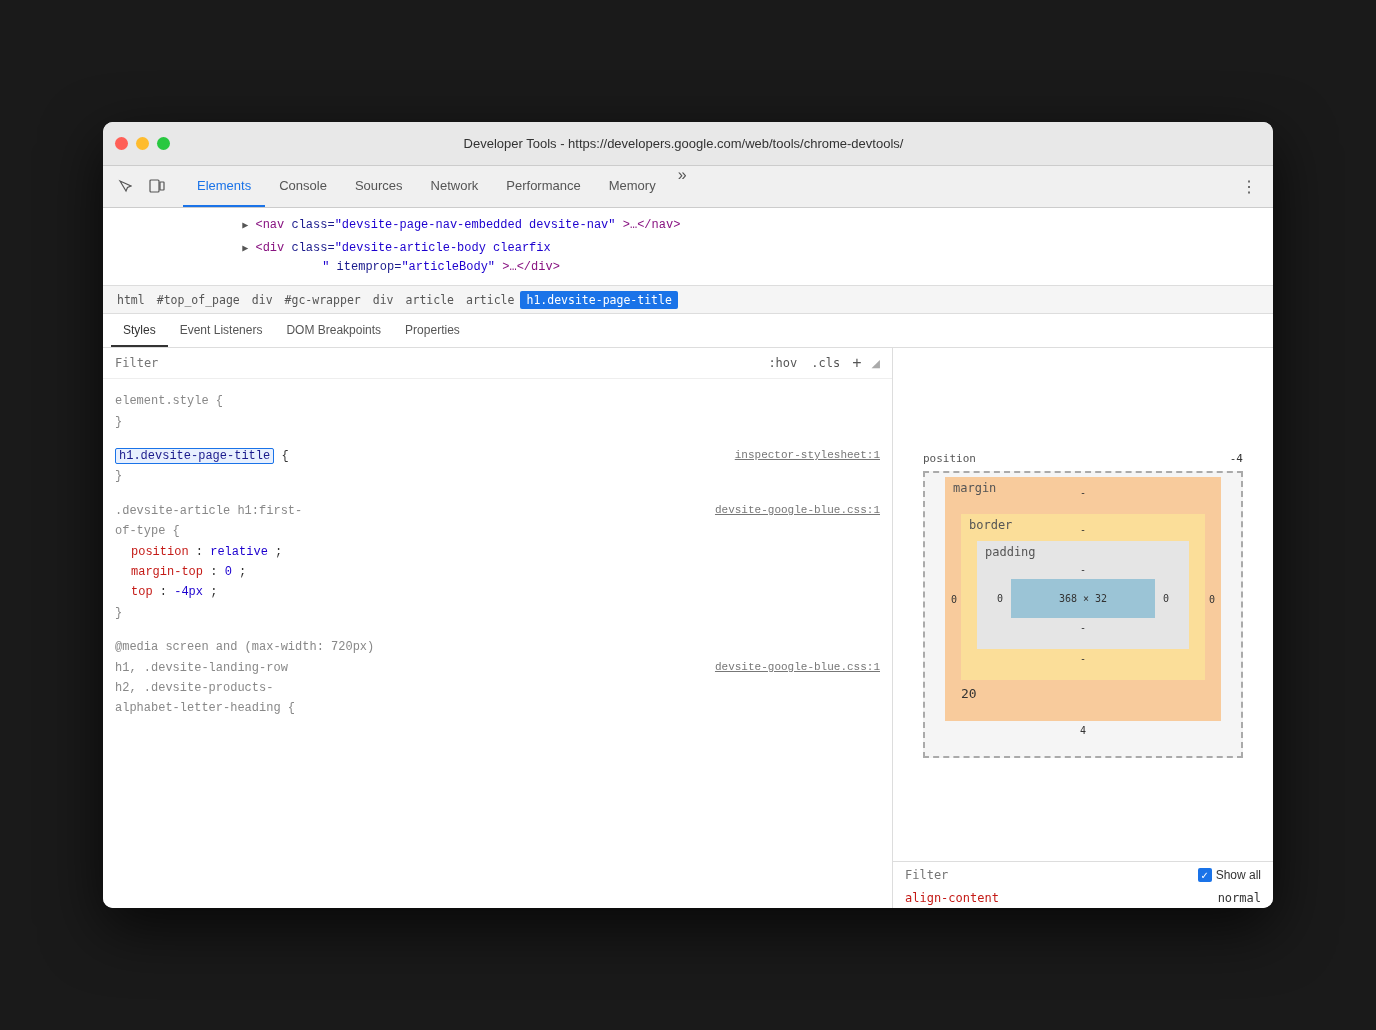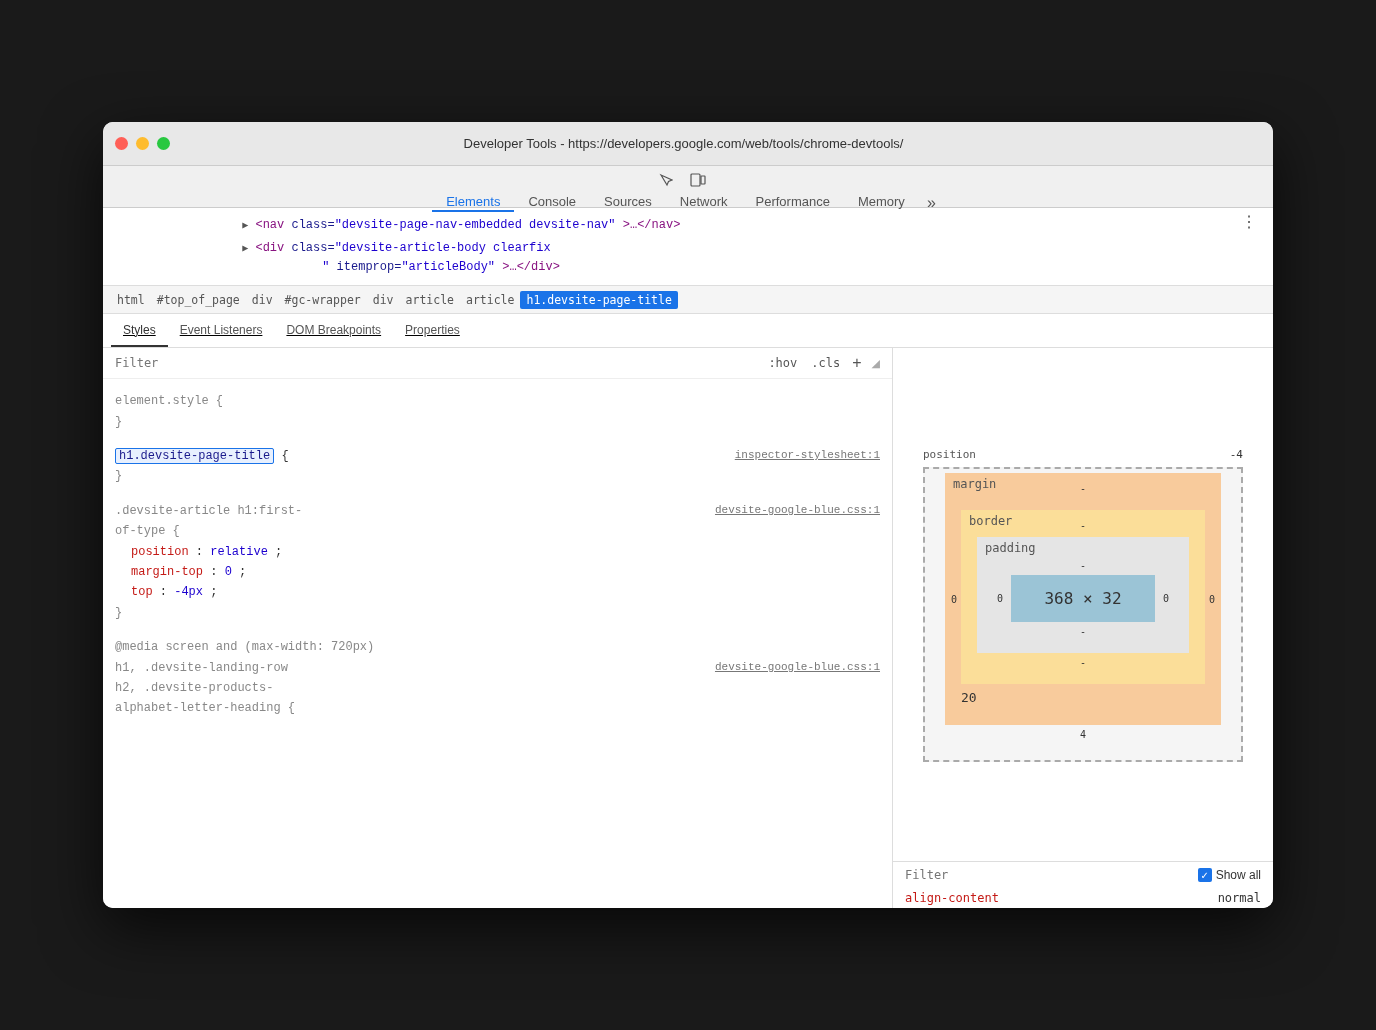--- a/index.html
+++ b/index.html
@@ -48,21 +48,20 @@
       margin-right: 80px;
     }
     
     .toolbar {
       background: #f0f0f0;
       border-bottom: 1px solid #ccc;
       display: flex;
       align-items: center;
       padding: 0 8px;
       height: 42px;
-      flex-direction: column;
     }
     .toolbar-icons {
       display: flex;
       gap: 4px;
       margin-right: 12px;
     }
     .toolbar-icon-btn {
       width: 28px;
       height: 28px;
       display: flex;
@@ -151,21 +150,20 @@
       border-radius: 2px;
     }
     
     .sub-tabs {
       background: white;
       border-bottom: 1px solid #ddd;
       display: flex;
       align-items: center;
       padding: 0 8px;
       height: 34px;
-      text-decoration: underline;
     }
     .sub-tab {
       padding: 0 12px;
       font-size: 12px;
       color: #555;
       cursor: pointer;
       height: 100%;
       display: flex;
       align-items: center;
       border-bottom: 2px solid transparent;
@@ -571,21 +569,21 @@
               <div class="bm-border" style="position:relative;margin-top:16px;">
                 <span class="bm-label">border</span>
                 <div style="text-align:center;font-size:10px;font-family:monospace;color:#333;margin-bottom:6px;">-</div>
 
                 <div class="bm-padding" style="position:relative;">
                   <span class="bm-label">padding</span>
                   <div style="text-align:center;font-size:10px;font-family:monospace;color:#333;margin-bottom:4px;">-</div>
 
                   <div style="display:flex;align-items:center;gap:4px;">
                     <span style="font-size:10px;font-family:monospace;color:#333;min-width:14px;text-align:center;">0</span>
-                    <div class="bm-content" style="flex:1;background:#9bc4d6;display:flex;align-items:center;justify-content:center;padding:14px 8px;font-size:16px;font-family:monospace;color:#333;">
+                    <div class="bm-content" style="flex:1;background:#9bc4d6;display:flex;align-items:center;justify-content:center;padding:14px 8px;font-size:10px;font-family:monospace;color:#333;">
                       <span>368 × 32</span>
                     </div>
                     <span style="font-size:10px;font-family:monospace;color:#333;min-width:14px;text-align:center;">0</span>
                   </div>
                   <div style="text-align:center;font-size:10px;font-family:monospace;color:#333;margin-top:4px;">-</div>
                 </div>
                 <div style="text-align:center;font-size:10px;font-family:monospace;color:#333;margin-top:4px;">-</div>
               </div>
 
               <div style="font-size:13px;font-family:monospace;color:#333;margin-top:6px;">20</div>

